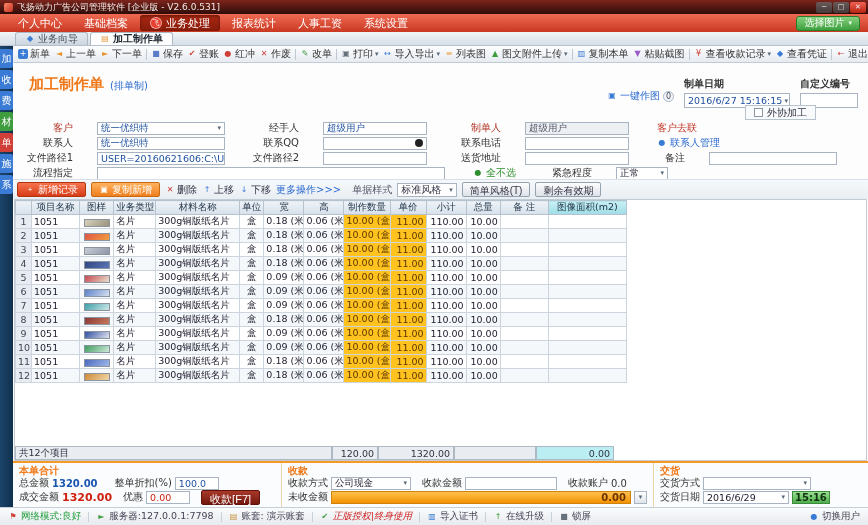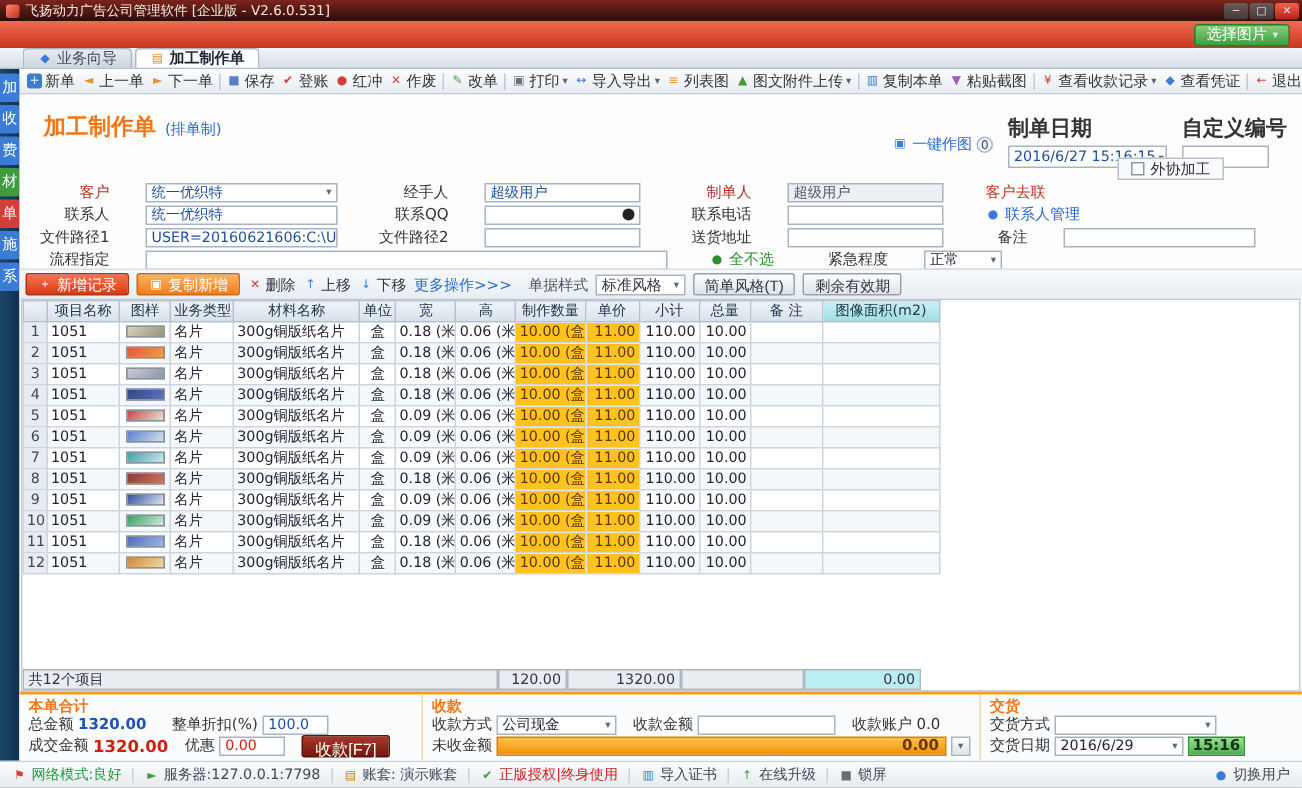--- a/index.html
+++ b/index.html
@@ -49,21 +49,21 @@
   .content{flex:1;background:#fdfdfd;display:flex;flex-direction:column;min-height:0;}
   .form-header{position:relative;height:58px;padding:4px 10px 0 16px;display:flex;flex:none;}
   .form-title-row{display:flex;align-items:baseline;gap:6px;margin-top:8px;}
   .form-title{font-size:15px;font-weight:bold;color:#f07818;}
   .mode-link{font-size:10px;color:#2a6ad0;text-decoration:none;}
   .subtitle{font-size:9px;color:#9aa2ab;margin-top:4px;}
   .fh-right{margin-left:auto;display:flex;gap:10px;align-items:flex-start;padding-top:10px;}
   .quickdraw{display:flex;align-items:center;gap:3px;margin-top:12px;color:#2a6ad0;font-size:10px;white-space:nowrap;}
   .bubble{display:inline-flex;align-items:center;justify-content:center;min-width:11px;height:11px;border:1px solid #aab6c2;border-radius:50%;background:#f2f6fa;font-size:8px;color:#445;}
   .doc-col{display:flex;flex-direction:column;gap:2px;}
-  .doc-label{font-size:14px;color:#333;font-weight:bold;}
+  .doc-label{font-size:10px;color:#333;font-weight:bold;}
   .doc-box{border:1px solid #a8b4c2;background:#fff;height:15px;font-size:9.5px;color:#1c4f9e;padding:0 3px;display:flex;align-items:center;gap:2px;white-space:nowrap;}
   .doc-box .dd{margin-left:auto;}
   .w-date{width:106px;}.w-no{width:96px;}.w-custom{width:58px;}
   .outsource-box{position:absolute;right:52px;top:42px;display:flex;align-items:center;gap:4px;border:1px solid #b8c2cc;background:#f8fafc;padding:1px 8px;height:15px;font-size:10px;color:#334;}
   .cb{width:9px;height:9px;border:1px solid #8a96a2;background:#fff;flex:none;}
 
   
   .fields{flex:none;height:58px;padding:0 0 0 6px;display:flex;flex-direction:column;gap:1px;}
   .frow{display:flex;align-items:center;height:14px;gap:20px;}
   .flabel{width:58px;text-align:right;padding-right:4px;color:#333;white-space:nowrap;flex:none;}
@@ -136,20 +136,41 @@
     <span class="app-icon"></span>
     <span>飞扬动力广告公司管理软件 [企业版 - V2.6.0.531]</span>
     <div class="win-controls">
       <span class="win-btn">─</span>
       <span class="win-btn">□</span>
       <span class="win-btn close">✕</span>
     </div>
   </div>
 
   <div class="menubar">
+    <div class="menu-items">
+        <div class="menu-item">
+          <span>个人中心</span>
+        </div>
+        <div class="menu-item">
+          <span>基础档案</span>
+        </div>
+        <div class="menu-item active">
+          <span class="ic ic-bg ic-round" style="color: rgb(255, 255, 255); background: rgb(232, 64, 48);">飞</span>
+          <span>业务处理</span>
+        </div>
+        <div class="menu-item">
+          <span>报表统计</span>
+        </div>
+        <div class="menu-item">
+          <span>人事工资</span>
+        </div>
+        <div class="menu-item">
+          <span>系统设置</span>
+        </div>
+      </div>
     <div class="select-image-wrap">
       <button class="select-image-btn">
         <span>选择图片</span>
         <span class="dd">▾</span>
       </button>
     </div>
   </div>
 
   <div class="tabbar">
       <div class="tab">
@@ -701,21 +722,21 @@
         <span>服务器:127.0.0.1:7798</span>
       </div>
       <span class="sb-sep"></span>
       <div class="sb-item">
         <span class="ic" style="color: rgb(200, 136, 45);">▤</span>
         <span>账套: 演示账套</span>
       </div>
       <span class="sb-sep"></span>
       <div class="sb-item">
         <span class="ic" style="color: rgb(63, 157, 63);">✔</span>
-        <span style="color: rgb(208, 32, 32);">正版授权|终身使用</span>
+        <span style="color: rgb(208, 32, 32); font-style: italic;">正版授权|终身使用</span>
       </div>
       <span class="sb-sep"></span>
       <div class="sb-item">
         <span class="ic" style="color: rgb(58, 123, 213);">▥</span>
         <span>导入证书</span>
       </div>
       <span class="sb-sep"></span>
       <div class="sb-item">
         <span class="ic" style="color: rgb(63, 157, 63);">↑</span>
         <span>在线升级</span>

